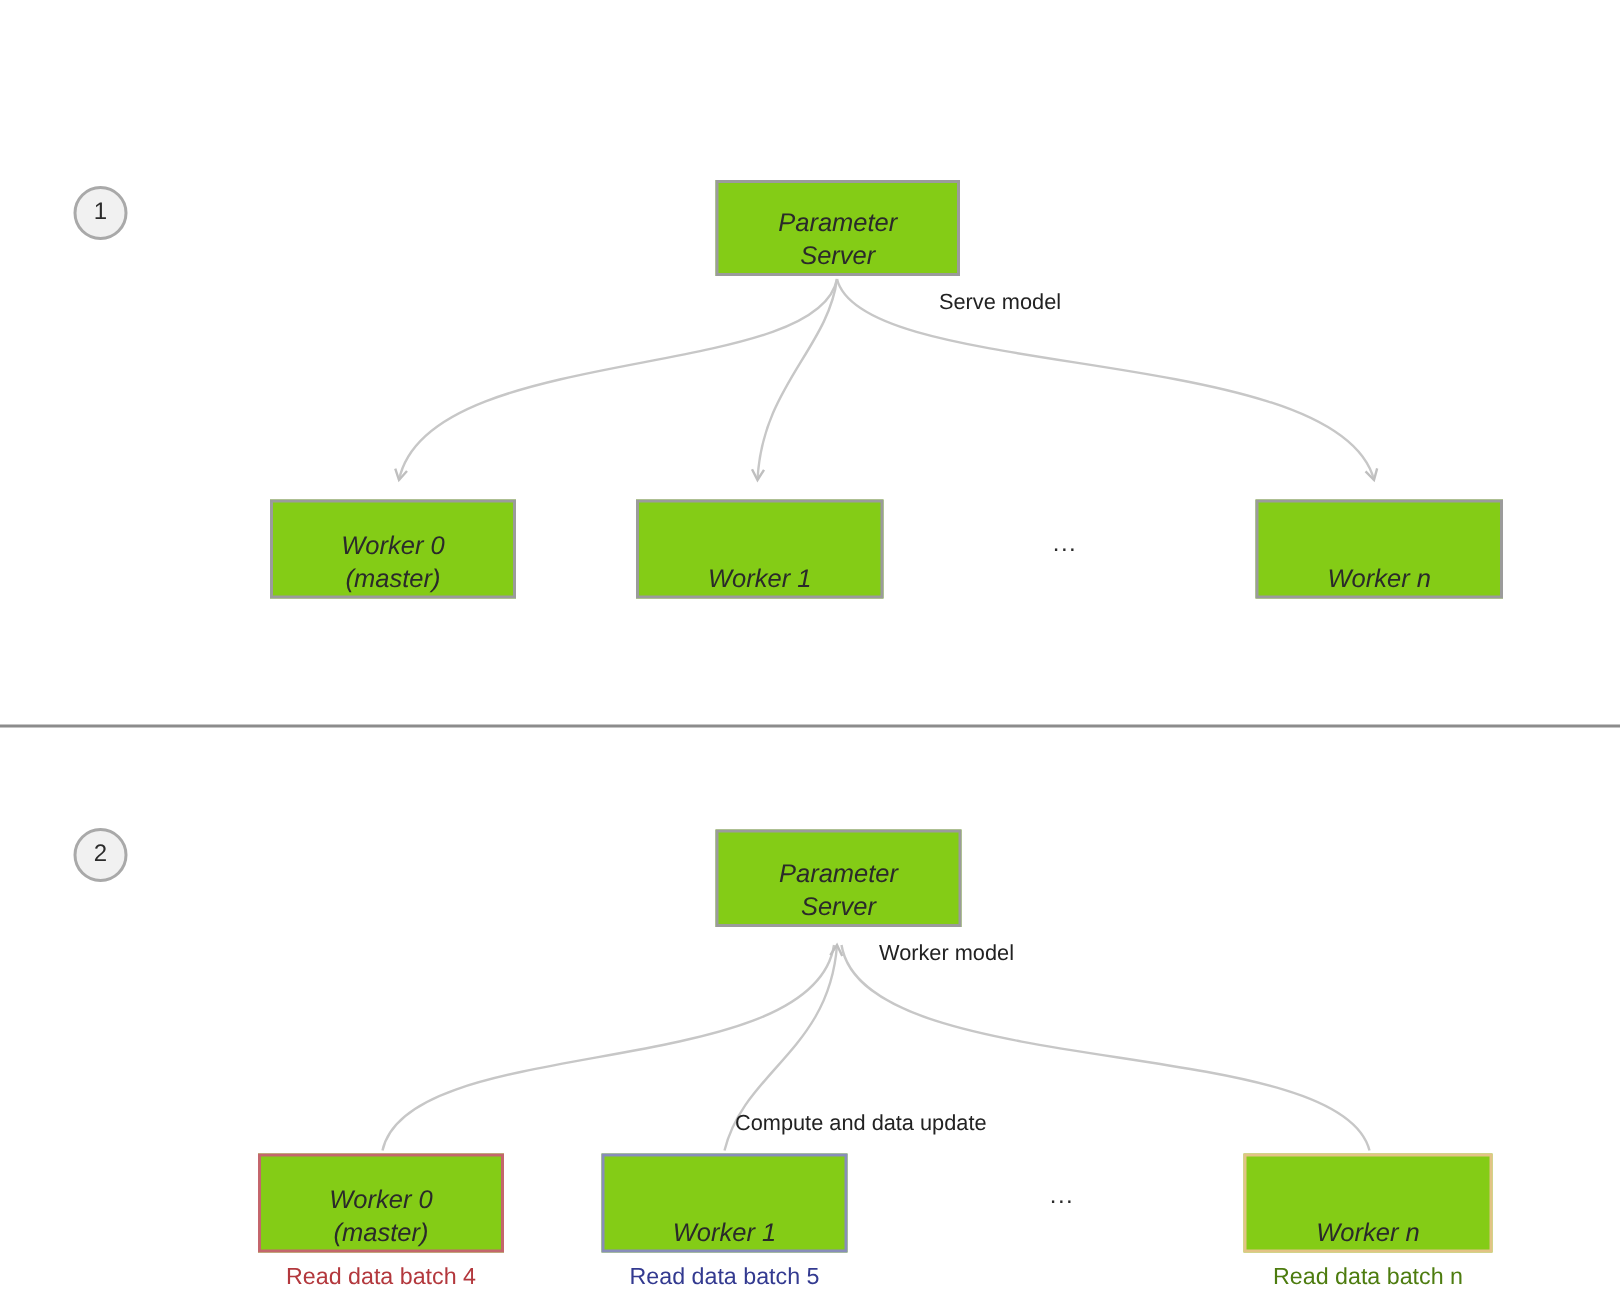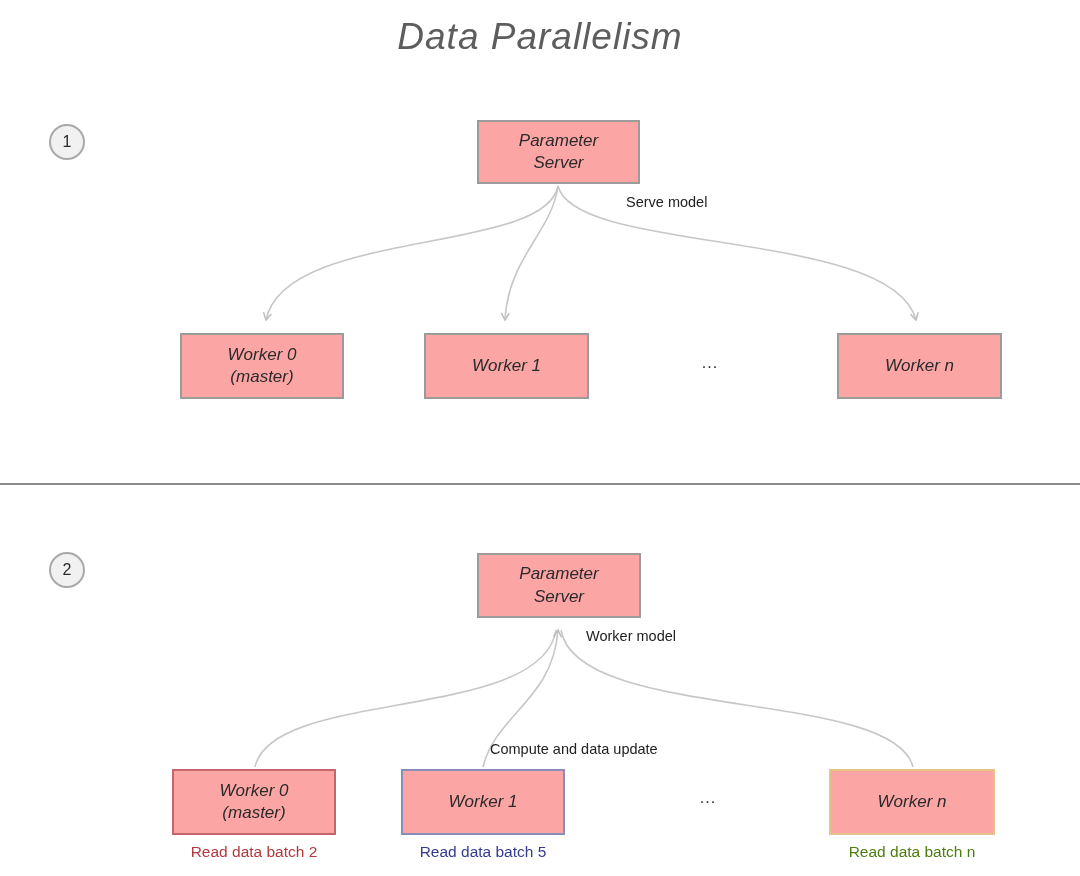--- a/index.html
+++ b/index.html
@@ -18,22 +18,22 @@
     color:#5d5d5d;letter-spacing:1px;
   }
   .badge{
     position:absolute;width:32px;height:32px;border-radius:50%;
     background:#f1f1f1;border:2px solid #a9a9a9;
     display:flex;align-items:center;justify-content:center;
     font-size:16px;color:#2b2b2b;
   }
   .node{
     position:absolute;box-sizing:border-box;
-    background:#fca5a5;border:2px solid #9b9b9b;
-    display:flex;flex-direction:column;align-items:center;justify-content:center;
+    background:#84cc16;border:2px solid #9b9b9b;
+    display:flex;flex-direction:column;align-items:center;justify-content:flex-end;
     font-style:italic;font-size:17px;color:#2a2a2a;line-height:1.3;
     text-align:center;
   }
   .edge-label{
     position:absolute;font-size:14.5px;color:#222;white-space:nowrap;
   }
   .ellipsis{
     position:absolute;font-size:16px;color:#2a2a2a;letter-spacing:1px;
   }
   .caption{
@@ -61,21 +61,20 @@
       <path d="M558,186 C575,255 892,228 916,320" marker-end="url(#arrow)"></path>
     </g>
 
     <g fill="none" stroke="#c7c7c7" stroke-width="1.6">
       <path d="M255,767 C272,688 542,722 556,630"></path>
       <path d="M483,767 C496,714 553,700 558,630" marker-end="url(#arrow)"></path>
       <path d="M913,767 C893,688 576,722 561,630"></path>
     </g>
   </svg>
 
-  <h1 class="title">Data Parallelism</h1>
 
   <div class="badge" style="left:49px;top:124px">
     <span>1</span>
   </div>
 
   <div class="node" style="left:477px;top:120px;width:163px;height:64px">
     <div>Parameter</div>
     <div>Server</div>
   </div>
 
@@ -110,21 +109,21 @@
   </div>
 
   <div class="edge-label" style="left:586px;top:628px">Worker model</div>
 
   <div class="edge-label" style="left:490px;top:741px">Compute and data update</div>
 
   <div class="node" style="left: 172px; top: 769px; width: 164px; height: 66px; border-color: rgb(196, 102, 108);">
     <div>Worker 0</div>
     <div>(master)</div>
   </div>
-  <div class="caption" style="left: 172px; top: 843px; width: 164px; color: rgb(179, 56, 61);">Read data batch 2</div>
+  <div class="caption" style="left: 172px; top: 843px; width: 164px; color: rgb(179, 56, 61);">Read data batch 4</div>
 
   <div class="node" style="left: 401px; top: 769px; width: 164px; height: 66px; border-color: rgb(136, 141, 186);">
     <div>Worker 1</div>
     <div></div>
   </div>
   <div class="caption" style="left: 401px; top: 843px; width: 164px; color: rgb(51, 58, 144);">Read data batch 5</div>
 
   <div class="ellipsis" style="left:688px;top:789px;width:40px;text-align:center">...</div>
 
   <div class="node" style="left: 829px; top: 769px; width: 166px; height: 66px; border-color: rgb(227, 195, 134);">

